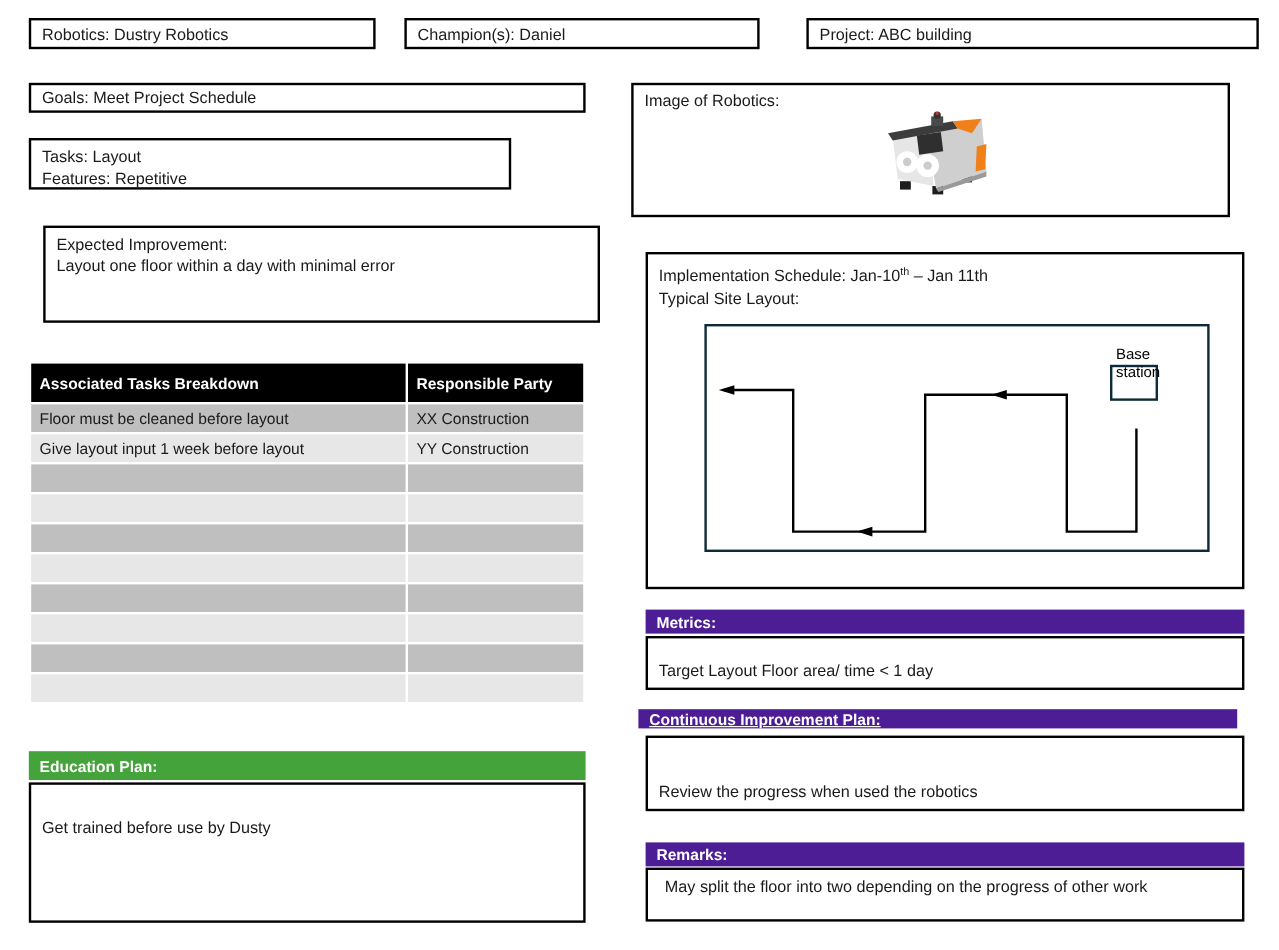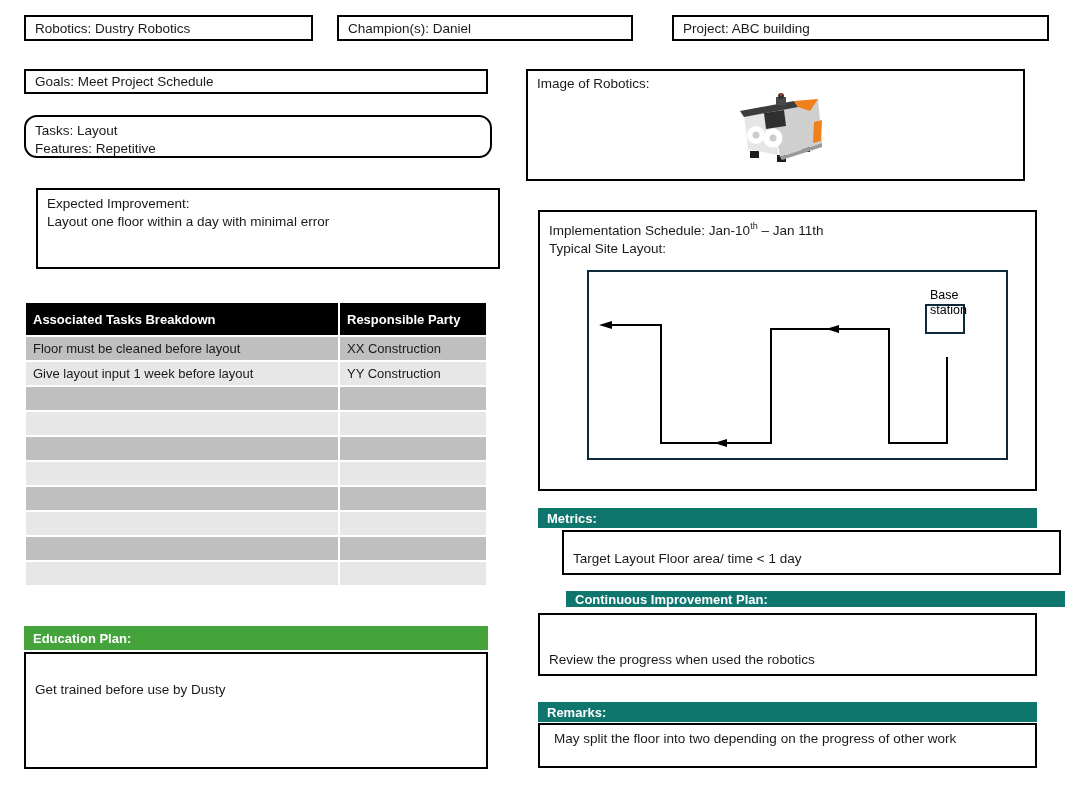--- a/index.html
+++ b/index.html
@@ -5,21 +5,21 @@
   * { margin:0; padding:0; box-sizing:border-box; }
   body { background:#ffffff; font-family:"Liberation Sans", sans-serif; color:#1a1a1a; }
   #canvas { position:relative; width:1066px; height:792px; background:#ffffff; overflow:hidden; }
 
   .box { position:absolute; background:#fff; border:2px solid #000; font-size:13.5px; }
   .box.center-line { display:flex; align-items:center; padding:0 9px; }
   .box.top-text { padding:5px 9px; line-height:18px; }
   .box.bottom-text { display:flex; align-items:flex-end; padding:0 9px 7px 9px; }
 
   .bar { position:absolute; color:#fff; font-weight:bold; font-size:13px; display:flex; align-items:center; padding:0 9px; }
-  .bar.navy { background:#0f766e; }
+  .bar.navy { background:#4c1d95; }
   .bar.green { background:#45a33c; }
 
   table.tasks { position:absolute; left:24px; top:301px; width:464px; border-collapse:separate; border-spacing:2px; table-layout:fixed; }
   table.tasks th { background:#000; color:#fff; font-size:13px; font-weight:bold; text-align:left; height:32px; padding:0 0 0 7px; }
   table.tasks td { font-size:13px; height:23px; padding:0 0 0 7px; overflow:hidden; white-space:nowrap; }
   table.tasks tr.dark td { background:#bfbfbf; }
   table.tasks tr.light td { background:#e7e7e7; }
 
   .diagram { position:absolute; left:47px; top:58px; width:421px; height:190px; border:2px solid #0e2a38; }
   .diagram svg { position:absolute; left:0; top:0; }
@@ -42,21 +42,21 @@
     <span>Champion(s): Daniel</span>
   </div>
   <div class="box center-line" style="left:672px; top:15px; width:377px; height:26px;">
     <span>Project: ABC building</span>
   </div>
 
   <div class="box center-line" style="left:24px; top:69px; width:464px; height:25px;">
     <span>Goals: Meet Project Schedule</span>
   </div>
 
-  <div class="box top-text" style="left:24px; top:115px; width:468px; height:43px;border-radius:13px;">
+  <div class="box top-text" style="left:24px; top:115px; width:402px; height:43px;">
     <div>Tasks: Layout</div>
     <div>Features: Repetitive</div>
   </div>
 
   <div class="box top-text" style="left:36px; top:188px; width:464px; height:81px;">
     <div>Expected Improvement:</div>
     <div>Layout one floor within a day with minimal error</div>
   </div>
 
   <table class="tasks">
@@ -161,25 +161,25 @@
       <div class="base-label">
         <div>Base</div>
         <div>station</div>
       </div>
     </div>
   </div>
 
   <div class="bar navy" style="left:538px; top:508px; width:499px; height:20px;">
     <span>Metrics:</span>
   </div>
-  <div class="box bottom-text" style="left:538px; top:530px; width:499px; height:45px;margin-left:24px;">
+  <div class="box bottom-text" style="left:538px; top:530px; width:499px; height:45px;">
     <span>Target Layout Floor area/ time &lt; 1 day</span>
   </div>
 
-  <div class="bar navy" style="left:566px; top:591px; width:499px; height:16px;">
+  <div class="bar navy" style="left:532px; top:591px; width:499px; height:16px;text-decoration:underline;">
     <span>Continuous Improvement Plan:</span>
   </div>
   <div class="box bottom-text" style="left:538px; top:613px; width:499px; height:63px;">
     <span>Review the progress when used the robotics</span>
   </div>
 
   <div class="bar navy" style="left:538px; top:702px; width:499px; height:20px;">
     <span>Remarks:</span>
   </div>
   <div class="box" style="left:538px; top:723px; width:499px; height:45px; padding:6px 14px;">

